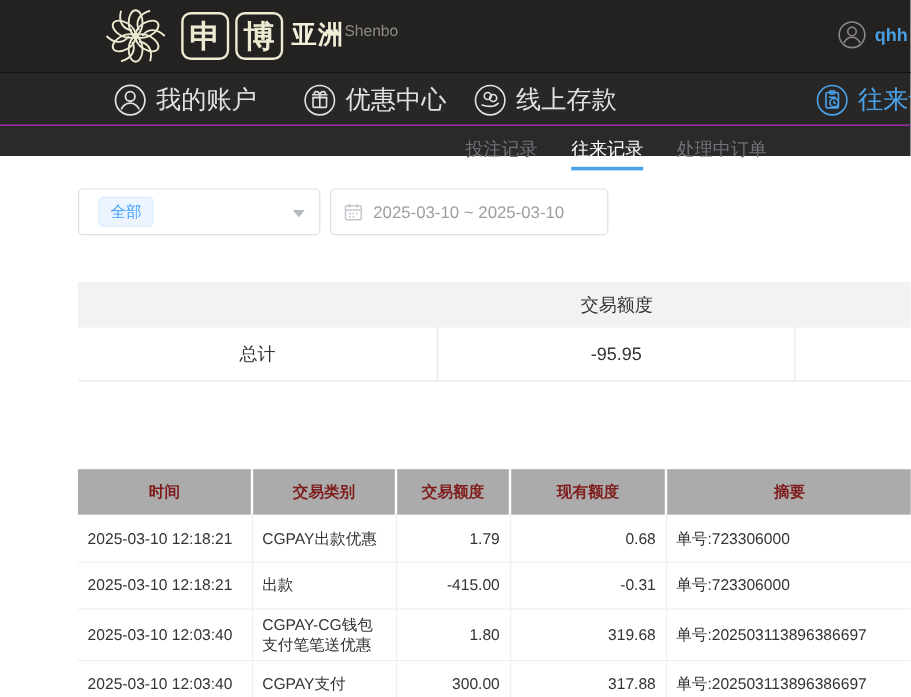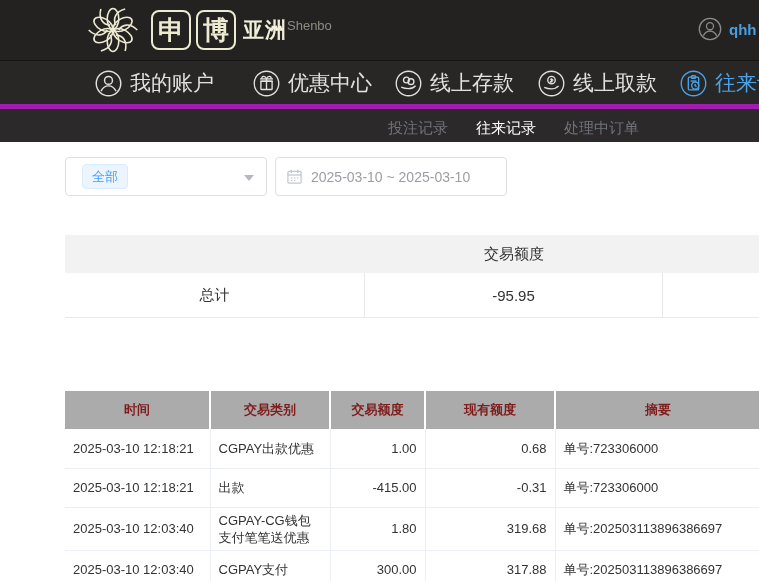--- a/index.html
+++ b/index.html
@@ -23,22 +23,22 @@
 
   
   .nav-bar { position:absolute; left:0; top:60px; width:100%; height:44px;
              background:#292726; border-top:1px solid #151313; }
   .nav-item { position:absolute; top:0; height:44px; display:flex; align-items:center; gap:8px;
               color:#e3e1df; font-size:21px; cursor:pointer; white-space:nowrap; }
   .nav-item.active { color:#4aa3ea; }
   .nav-item svg { flex:0 0 auto; }
 
   
-  .tab-bar { position:absolute; left:0; top:104px; width:100%; height:38px;
-             background:#2b2929; border-top:5px solid #a21caf; }
+  .tab-bar { position:absolute; left:0; top:104px; width:100%; height:26px;
+             background:#2b2929; border-top:1px solid #a21caf; }
   .tab-row { position:absolute; left:388px; top:0; height:38px; display:flex; gap:28px; }
   .tab { position:relative; height:38px; display:flex; align-items:center;
          color:#70737a; font-size:15px; cursor:pointer; white-space:nowrap; }
   .tab.active { color:#ffffff; }
   .tab.active::after { content:""; position:absolute; left:0; right:0; bottom:0; height:4px; background:#4aa3ea; }
 
   
   .main { position:absolute; left:0; top:142px; width:100%; height:439px; background:#fff; }
 
   .filter-row { position:absolute; left:65px; top:15px; display:flex; }
@@ -154,31 +154,20 @@
       <svg width="27" height="27" viewBox="0 0 26 26">
         <g fill="none" stroke="#e3e1df" stroke-width="1.3">
           <circle cx="13" cy="13" r="11.8"></circle>
           <circle cx="11" cy="9.6" r="2.8"></circle>
           <circle cx="15.4" cy="11.2" r="2.8"></circle>
           <path d="M6 16.6c2.3 1 4.4 1.4 7 1.4 2.7 0 4.9-1 6.8-2.9"></path>
         </g>
       </svg>
       <span>线上存款</span>
     </div>
-    <div class="nav-item" style="left:538px">
-      <svg width="27" height="27" viewBox="0 0 26 26">
-        <g fill="none" stroke="#e3e1df" stroke-width="1.3">
-          <circle cx="13" cy="13" r="11.8"></circle>
-          <circle cx="13" cy="9.8" r="3.6"></circle>
-          <path d="M13 7.9v3.8M11.6 8.9h2.1a1 1 0 0 1 0 1.9h-1.4a1 1 0 0 0 0 1.9h2.1" stroke-width="1"></path>
-          <path d="M6 16.8c2.3 1 4.4 1.4 7 1.4 2.7 0 4.9-1 6.8-2.9"></path>
-        </g>
-      </svg>
-      <span>线上取款</span>
-    </div>
     <div class="nav-item active" style="left:680px">
       <svg width="27" height="27" viewBox="0 0 26 26">
         <g fill="none" stroke="#4aa3ea" stroke-width="1.3">
           <circle cx="13" cy="13" r="11.8"></circle>
           <rect x="8" y="6.8" width="10" height="12.4" rx="1.2"></rect>
           <rect x="11" y="5.4" width="4" height="2.6" rx="0.8"></rect>
           <line x1="10.2" y1="10.6" x2="15.8" y2="10.6"></line>
           <circle cx="14.6" cy="15" r="3.4" fill="#292726"></circle>
           <path d="M14.6 13.4v1.7l1.3.9"></path>
         </g>
@@ -251,21 +240,21 @@
           <th>交易类别</th>
           <th>交易额度</th>
           <th>现有额度</th>
           <th>摘要</th>
         </tr>
       </thead>
       <tbody>
         <tr>
           <td class="td-time">2025-03-10 12:18:21</td>
           <td>CGPAY出款优惠</td>
-          <td class="td-num">1.00</td>
+          <td class="td-num">1.79</td>
           <td class="td-num">0.68</td>
           <td>单号:723306000</td>
         </tr>
         <tr>
           <td class="td-time">2025-03-10 12:18:21</td>
           <td>出款</td>
           <td class="td-num">-415.00</td>
           <td class="td-num">-0.31</td>
           <td>单号:723306000</td>
         </tr>

